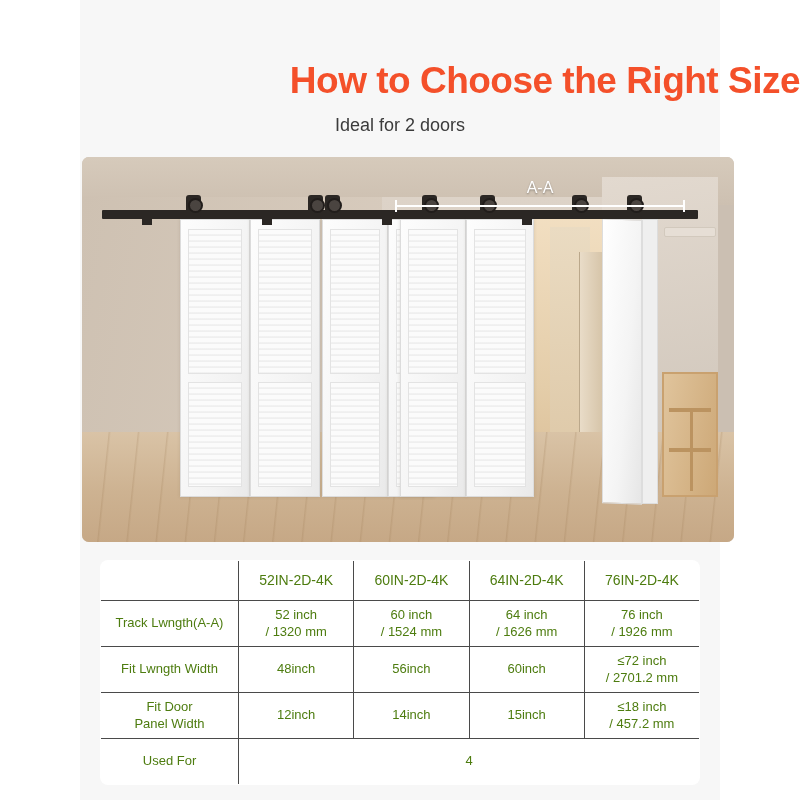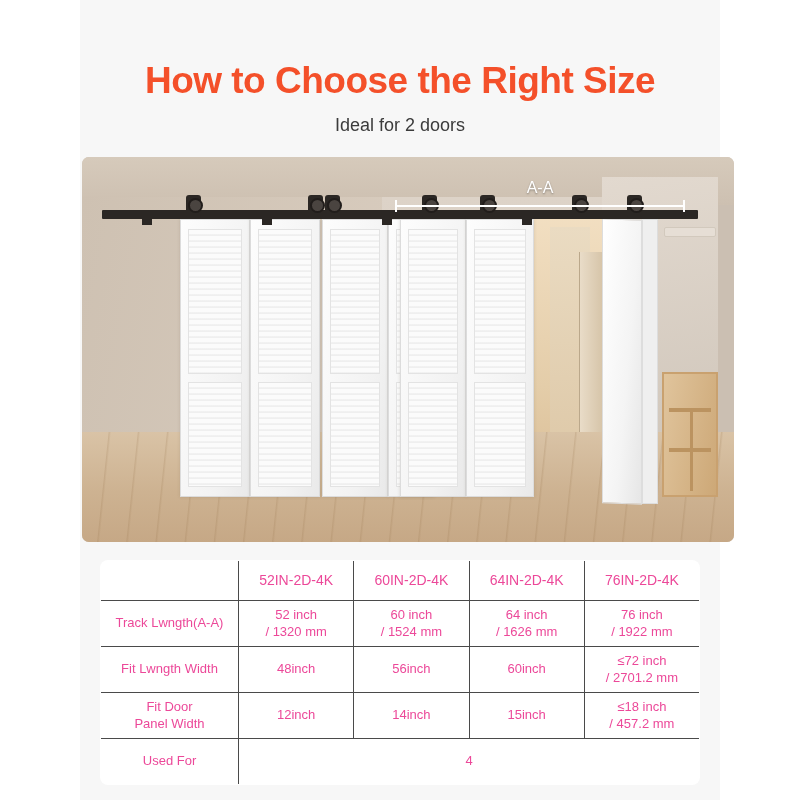--- a/index.html
+++ b/index.html
@@ -25,21 +25,21 @@
     left: 80px; top: 0;
     width: 640px; height: 800px;
     background: #f7f7f7;
   }
 
   
   .title {
     position: absolute;
     left: 0; top: 60px;
     width: 800px;
-    text-align: center;
+    text-align: right;
     font-size: 37px;
     font-weight: bold;
     letter-spacing: -0.5px;
     color: #f4502a;
   }
   .subtitle {
     position: absolute;
     left: 0; top: 115px;
     width: 800px;
     text-align: center;
@@ -225,21 +225,21 @@
     border: 1px solid #4a4a4a;
     border-radius: 8px;
     overflow: hidden;
   }
   .spec-table td, .spec-table th {
     border: 1px solid #4a4a4a;
     text-align: center;
     vertical-align: middle;
     font-size: 13px;
     font-weight: normal;
-    color: #ec4899;
+    color: #4d7c0f;
     padding: 4px 2px;
     line-height: 1.25;
   }
   .spec-table .rowhead { width: 138px; text-align: center; }
   .spec-table tr { height: 46px; }
   .spec-table tr.hdr { height: 40px; }
   .spec-table td.model { font-size: 14px; }
   .spec-table td.empty { border-top: none; border-left: none; }
   .cell-sub { display: block; }
 </style>
@@ -336,21 +336,21 @@
         <td>
           <span class="cell-sub">60 inch</span>
           <span class="cell-sub">/ 1524 mm</span>
         </td>
         <td>
           <span class="cell-sub">64 inch</span>
           <span class="cell-sub">/ 1626 mm</span>
         </td>
         <td>
           <span class="cell-sub">76 inch</span>
-          <span class="cell-sub">/ 1922 mm</span>
+          <span class="cell-sub">/ 1926 mm</span>
         </td>
       </tr>
 
       <tr>
         <td class="rowhead">Fit Lwngth Width</td>
         <td>
           <span class="cell-sub">48inch</span>
           <span class="cell-sub"></span>
         </td>
         <td>

